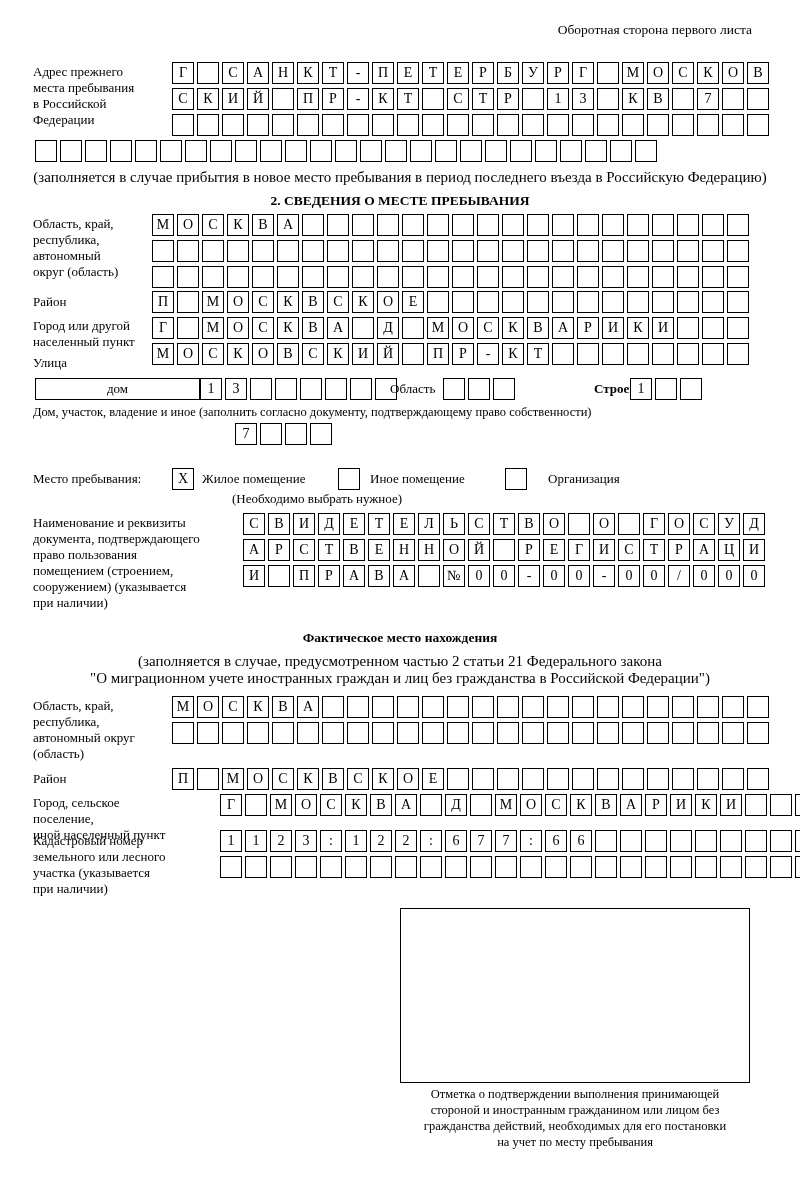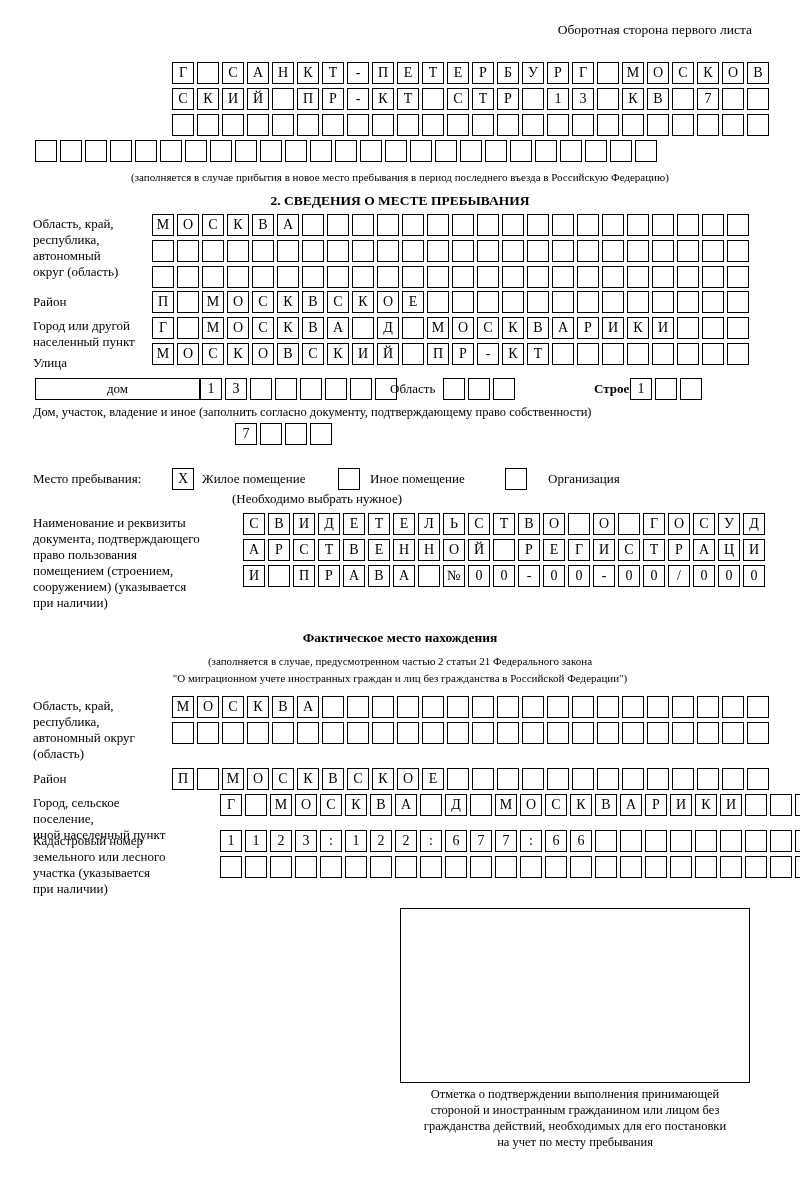--- a/index.html
+++ b/index.html
@@ -63,21 +63,21 @@
     position: absolute;
     border: 1px solid #000;
     box-sizing: border-box;
     text-align: center;
     font-size: 13px;
     line-height: 20px;
     background: #fff;
   }
   .note {
     position: absolute;
-    font-size: 11px;
+    font-size: 15px;
     line-height: 15px;
     text-align: center;
     width: 100%;
   }
   .smallnote {
     position: absolute;
     font-size: 12.5px;
     line-height: 16px;
   }
   .chk {
@@ -110,20 +110,24 @@
     text-align: center;
   }
 </style>
 </head>
 <body>
 
 <div class="page">
 
   <div class="hdr-right">Оборотная сторона первого листа</div>
 
+  <div class="lbl" style="left:33px; top:64px; width:140px;">Адрес прежнего
+места пребывания
+в Российской
+Федерации</div>
 
   <div class="row" id="prev-row-0" style="left:172px; top:62px;">
       <div class="cell">Г</div>
       <div class="cell"></div>
       <div class="cell">С</div>
       <div class="cell">А</div>
       <div class="cell">Н</div>
       <div class="cell">К</div>
       <div class="cell">Т</div>
       <div class="cell">-</div>

